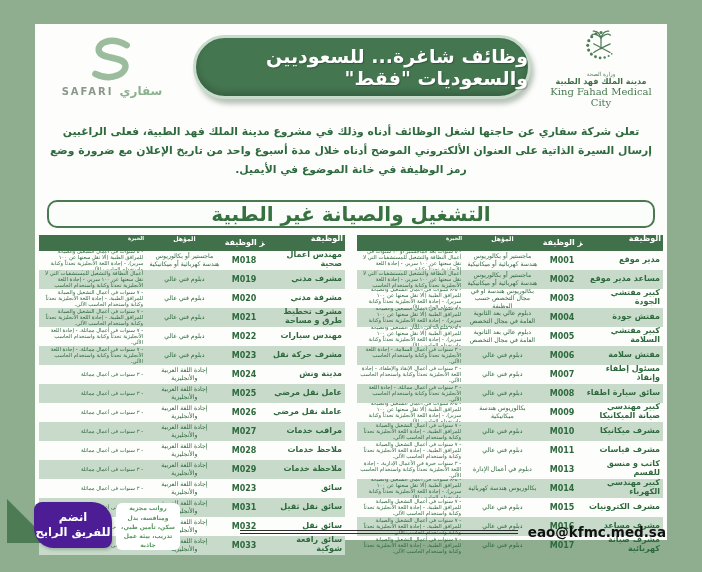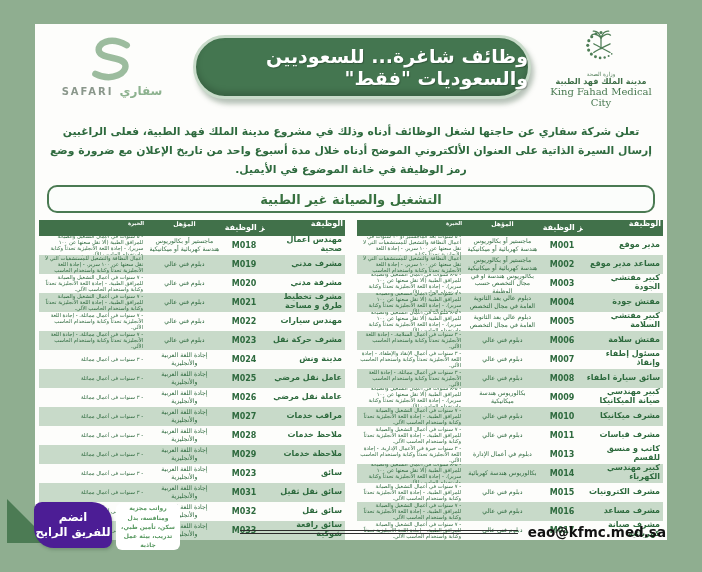--- a/index.html
+++ b/index.html
@@ -30,23 +30,23 @@
   .kfmc .l1{font-size:5.5px;color:#55815c;}
   .kfmc .l2{font-size:8px;color:#3c6d45;font-weight:bold;}
   .kfmc .l3{font-family:"DejaVu Serif",serif;font-size:10px;color:#4a7a52;}
   
   .intro{
     direction:rtl;text-align:center;color:#2e6a3e;font-weight:bold;
     font-size:10.8px;line-height:1.75;padding:19px 14px 0;
   }
   
   .section-pill{
-    margin:5px 12px 0;height:28px;line-height:25px;box-sizing:border-box;
+    margin:20px 12px 0;height:28px;line-height:25px;box-sizing:border-box;
     border:2px solid #4a7a52;border-radius:10px;background:#fbfdfb;
-    color:#37713f;font-weight:bold;font-size:13px;text-align:center;direction:rtl;
+    color:#37713f;font-weight:bold;font-size:20px;text-align:center;direction:rtl;
   }
   
   .tables{display:flex;direction:rtl;gap:12px;padding:7px 4px 0;}
   .tbl{flex:1;min-width:0;}
   .tr{display:flex;direction:rtl;align-items:center;height:19px;overflow:hidden;}
   .tr.alt{background:#c8dac9;}
   .th{
     background:#41714a;color:#ffffff;font-size:7.8px;font-weight:bold;
     text-align:center;height:16px;line-height:16px;white-space:nowrap;overflow:hidden;
     box-sizing:border-box;padding:0 2px;

